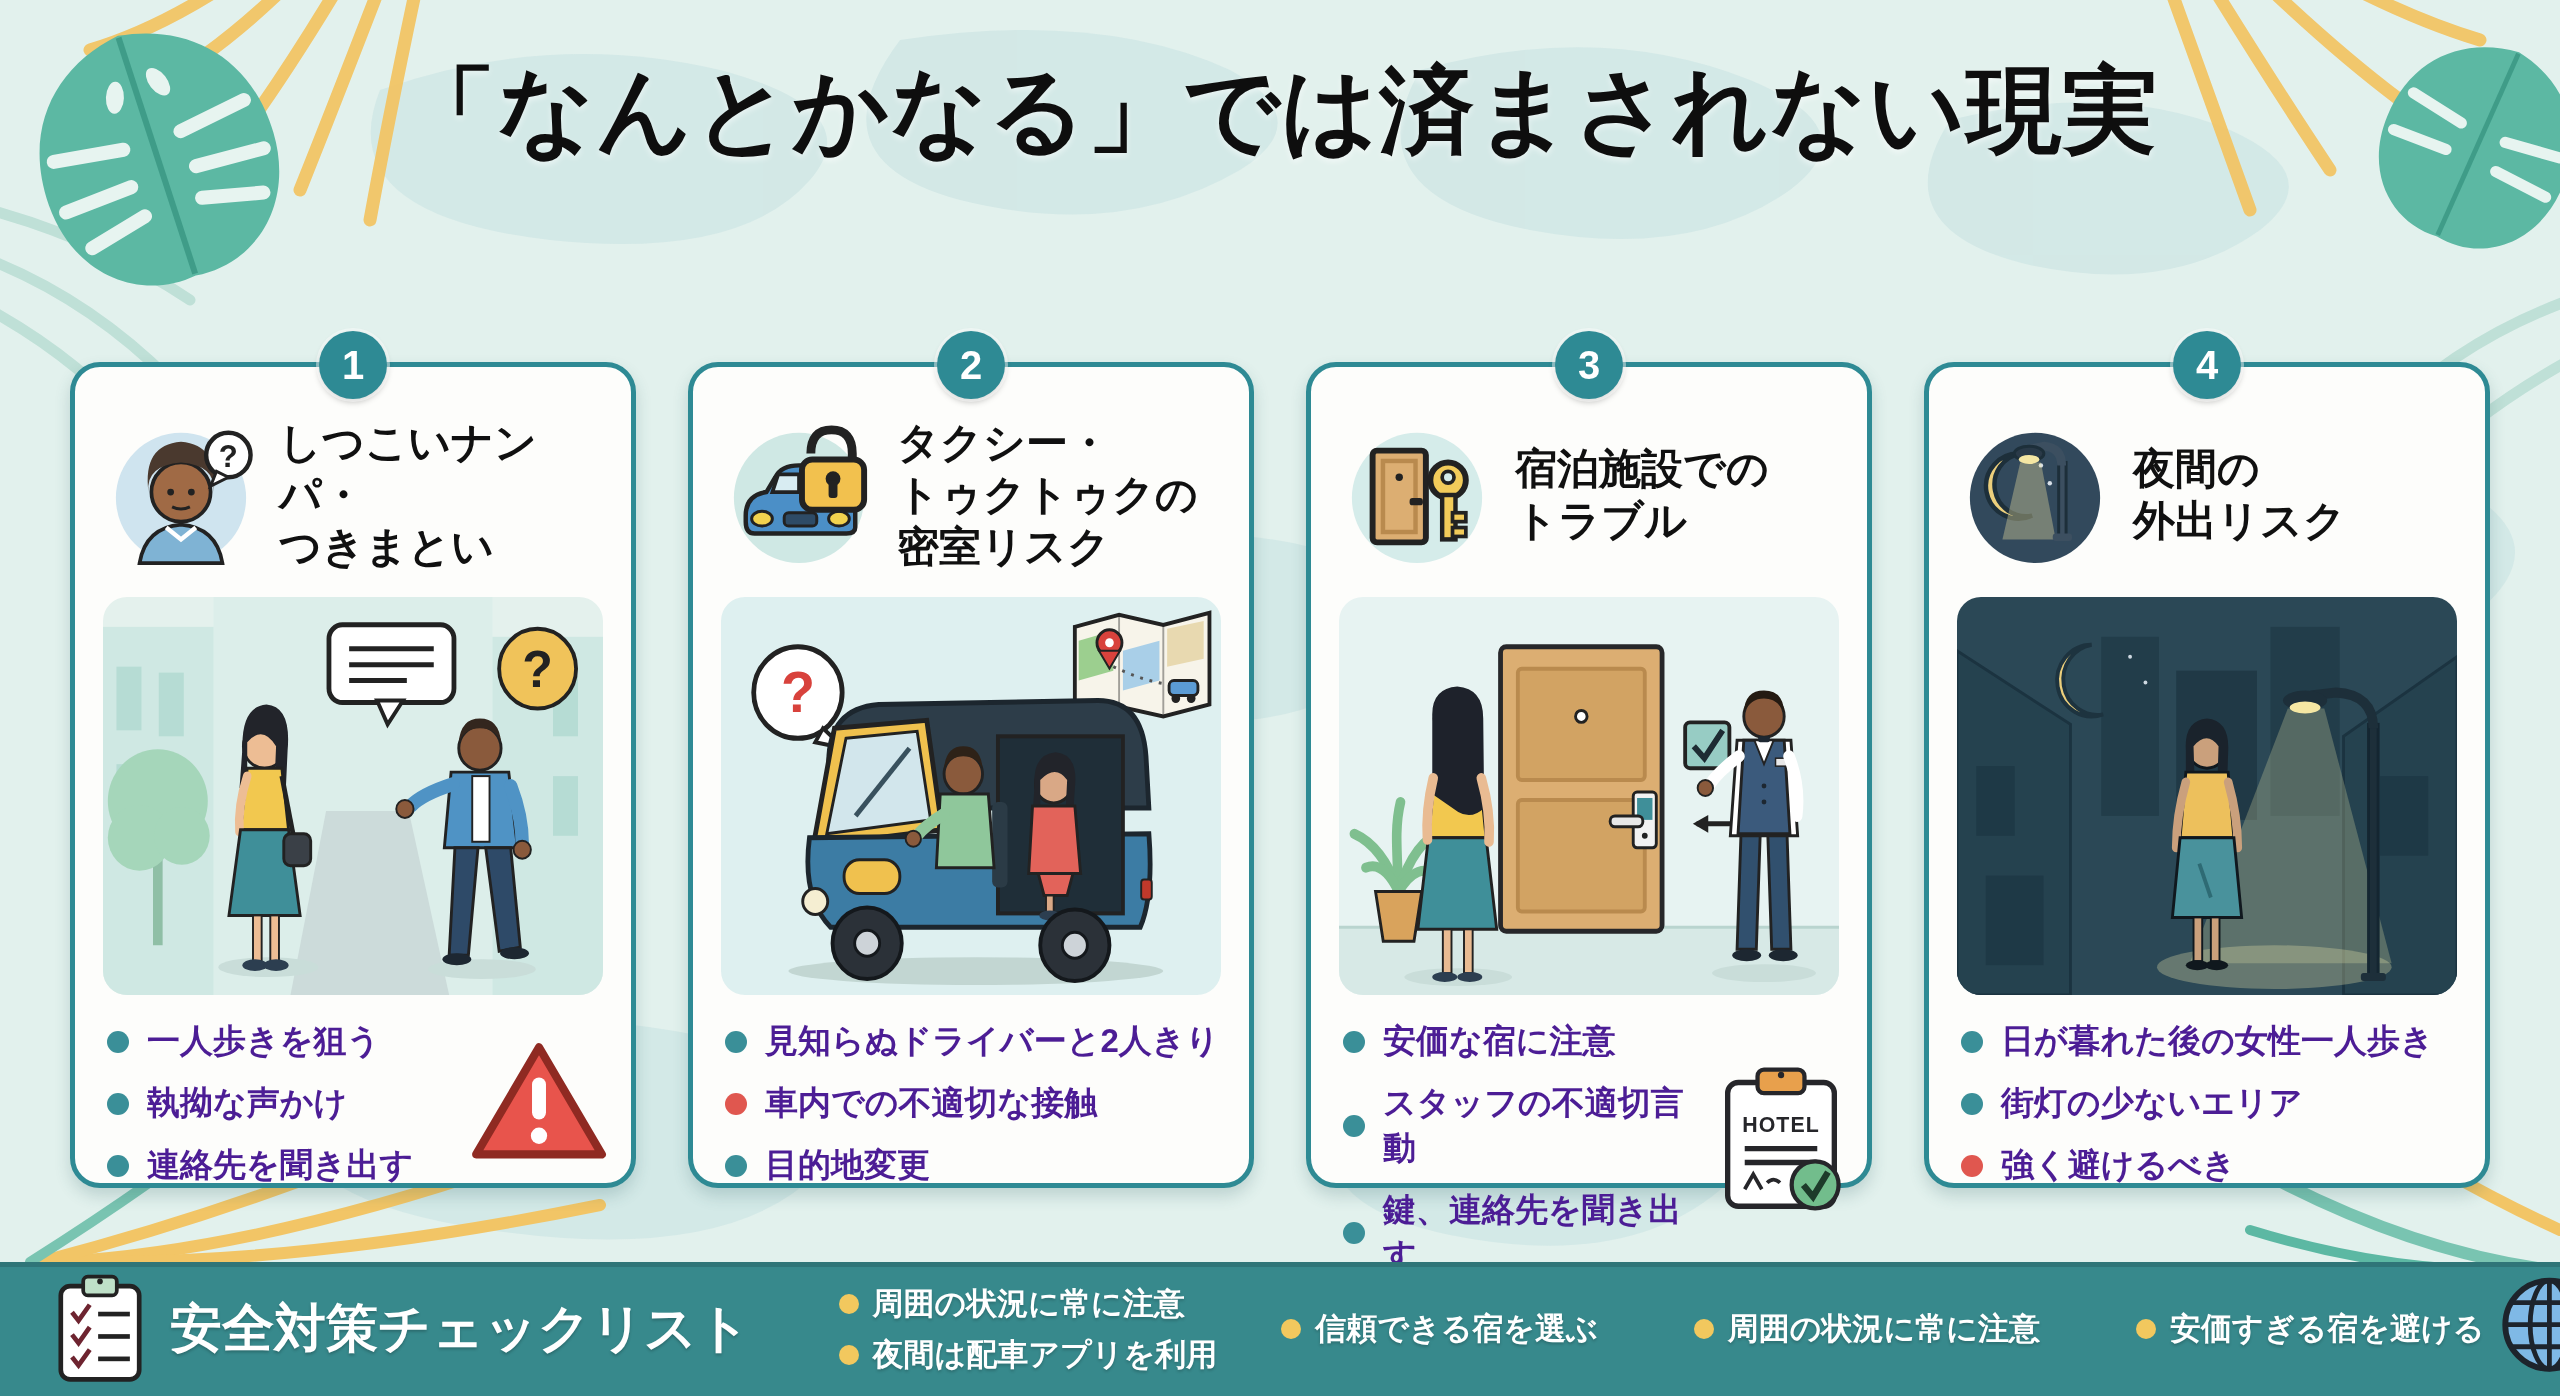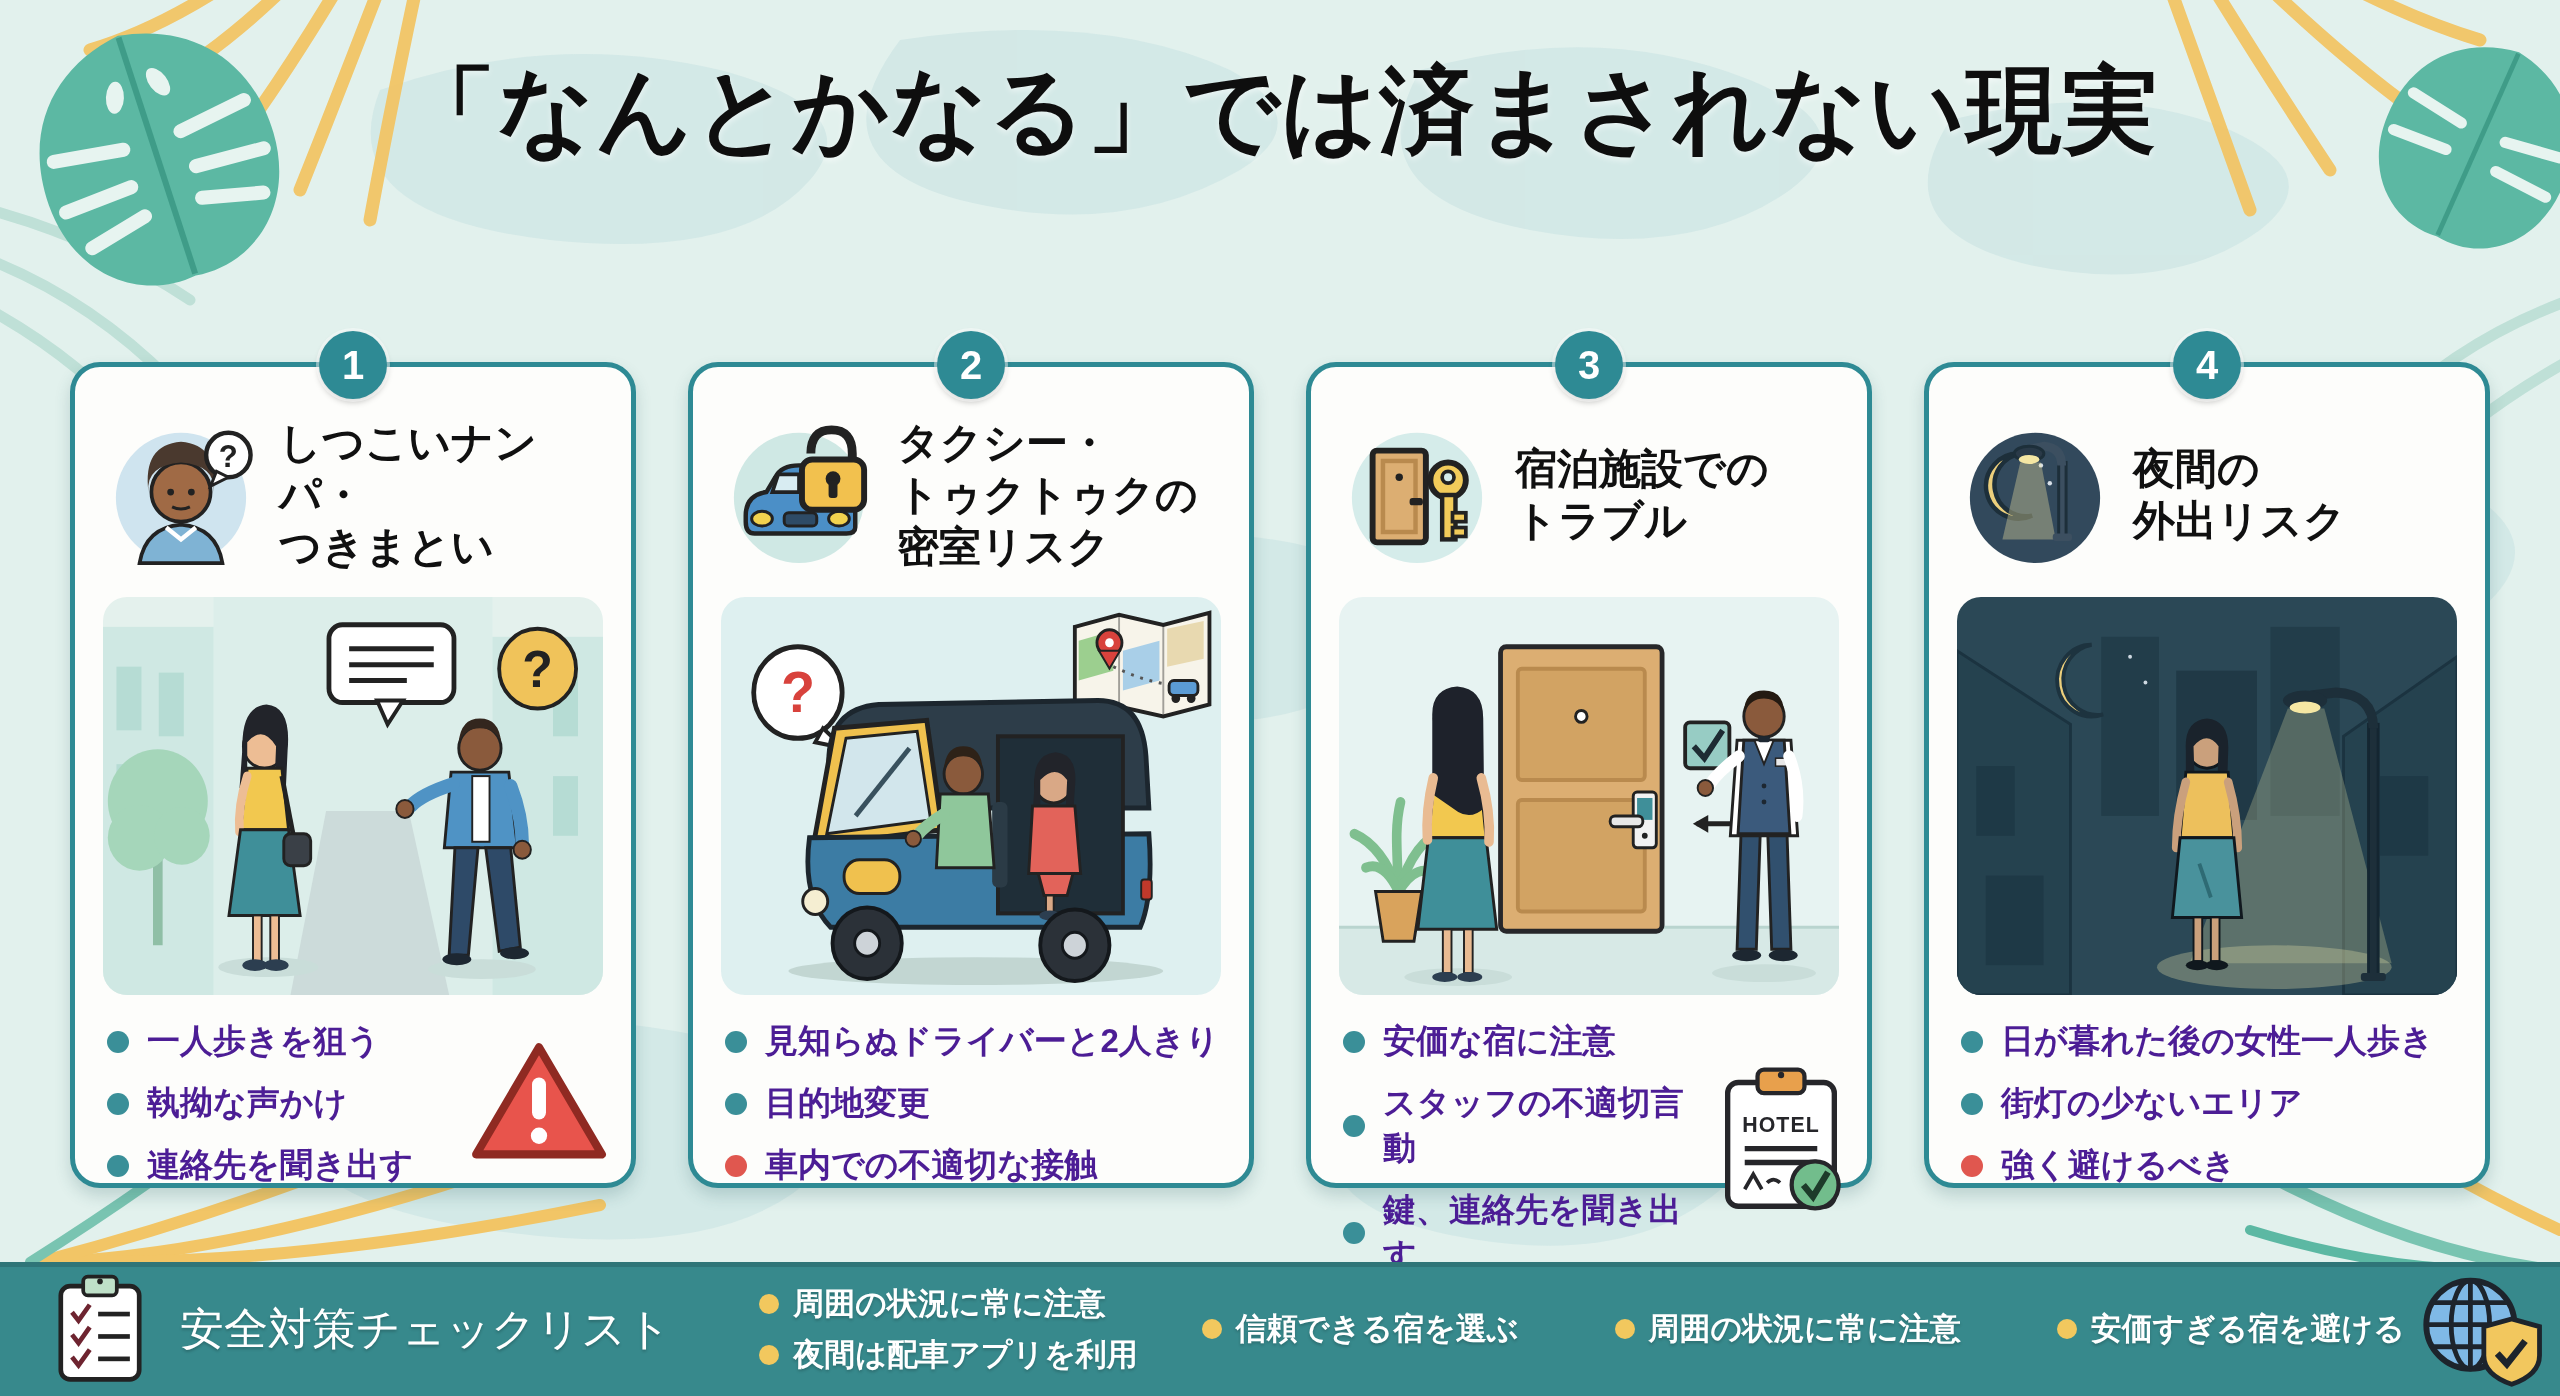--- a/index.html
+++ b/index.html
@@ -43,21 +43,21 @@
   .dot.teal{background:#3a8f98;}
   .dot.red{background:#e0574f;}
   .side-icon{flex:0 0 auto;margin-left:4px;}
 
   .footer{
     position:absolute;left:0;right:0;bottom:0;height:134px;background:#37898c;z-index:3;
     display:flex;align-items:center;padding:0 52px;
     box-shadow:inset 0 5px 0 rgba(0,0,0,.14);
   }
   .footer-clip{width:96px;height:112px;flex:0 0 auto;}
-  .footer-title{margin-left:32px;font-size:44px;font-weight:400;color:#fff;text-shadow:0 2px 3px rgba(0,0,0,.22);white-space:nowrap;}
+  .footer-title{margin-left:22px;font-size:52px;font-weight:700;color:#fff;text-shadow:0 2px 3px rgba(0,0,0,.22);white-space:nowrap;}
   .fgroup-stack{margin-left:88px;display:flex;flex-direction:column;gap:9px;}
   .fgroup-row{margin-left:64px;display:flex;gap:96px;align-items:center;}
   .fitem{display:flex;align-items:center;font-size:31px;font-weight:800;color:#fff;text-shadow:0 2px 3px rgba(0,0,0,.20);white-space:nowrap;}
   .fdot{width:20px;height:20px;border-radius:50%;background:#f2c85e;margin-right:14px;flex:0 0 auto;}
   .fspacer{flex:1;}
   .footer-globe{width:150px;height:120px;flex:0 0 auto;}
 </style>
 </head>
 <body>
 
@@ -321,26 +321,26 @@
             <circle cx="368" cy="350" r="13" fill="#cdd3d8" stroke="#14181c" stroke-width="3"></circle>
           </svg>
         </div>
         <div class="bullets-zone">
           <div class="bullet-list">
             <div class="bullet">
                 <span class="dot teal"></span>
                 <span>見知らぬドライバーと2人きり</span>
               </div>
             <div class="bullet">
-                <span class="dot teal"></span>
-                <span>目的地変更</span>
-              </div>
-            <div class="bullet">
                 <span class="dot red"></span>
                 <span>車内での不適切な接触</span>
+              </div>
+            <div class="bullet">
+                <span class="dot teal"></span>
+                <span>目的地変更</span>
               </div>
           </div>
         </div>
       </div>
 
       <div class="card">
         <div class="badge">3</div>
         <div class="card-head">
           <div class="head-icon">
             <svg viewBox="0 0 100 100">

